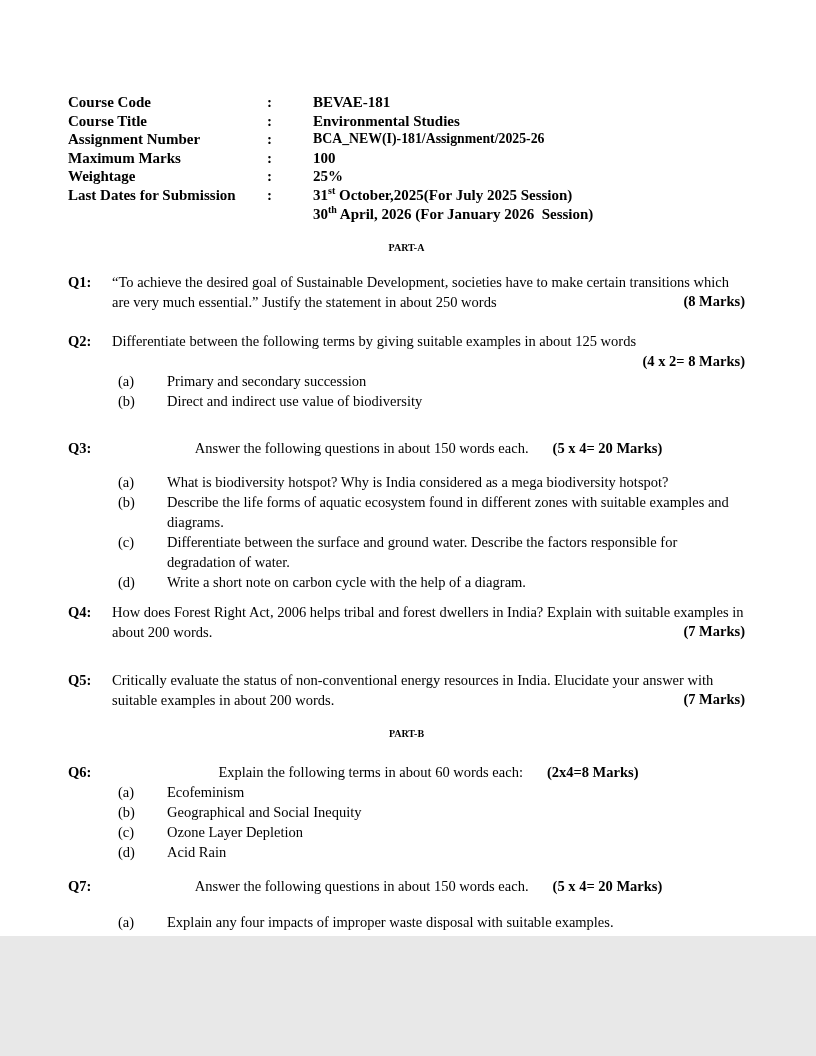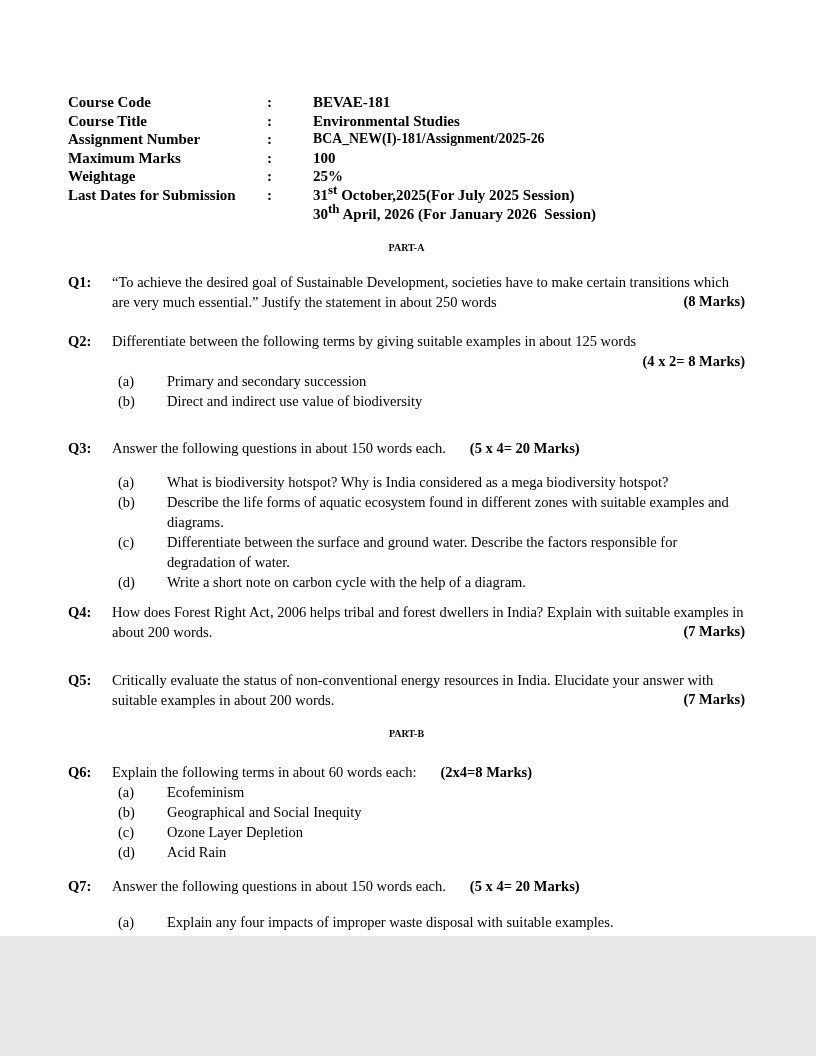--- a/index.html
+++ b/index.html
@@ -10,34 +10,34 @@
     padding:93px 71px 0 68px;box-sizing:border-box;position:relative;
   }
   
   .course-info{font-weight:bold;font-size:15px;line-height:18.6px;}
   .info-row{display:flex;}
   .info-label{width:199px;flex:none;}
   .info-colon{width:46px;flex:none;}
   .info-value{flex:1;}
   .info-value.condensed{font-size:13.8px;}
   .date-line{display:block;}
-  sup{font-size:13px;vertical-align:super;line-height:0;font-weight:bold;}
+  sup{font-size:10px;vertical-align:super;line-height:0;font-weight:bold;}
   .pre{white-space:pre;}
   
   .note{font-weight:bold;margin-top:19px;font-size:14.8px;}
   
   .part-title{font-weight:bold;text-align:center;font-size:10px;}
   .part-title.pa{margin:15px 0 14px 0;}
   .part-title.pb{margin:14px 0 18px 0;}
   
   .question{display:flex;}
   .q-label{width:44px;flex:none;font-weight:bold;}
   .q-body{flex:1;min-width:0;}
   .q-text{position:relative;}
-  .q-text.oneline{display:flex;justify-content:flex-start;align-items:baseline;}
+  .q-text.oneline{display:flex;justify-content:center;align-items:baseline;}
   .q-text.oneline .marks{flex:none;margin-left:24px;}
   .marks{font-weight:bold;}
   .marks-abs{position:absolute;right:0;bottom:1px;}
   .marks-line{text-align:right;}
   .sub{display:flex;margin-left:6px;}
   .sub-label{width:49px;flex:none;}
   .sub-text{flex:1;}
   .q2{margin-top:19px;}
   .q3{margin-top:27px;}
   .subs-q3{margin-top:14px;}

